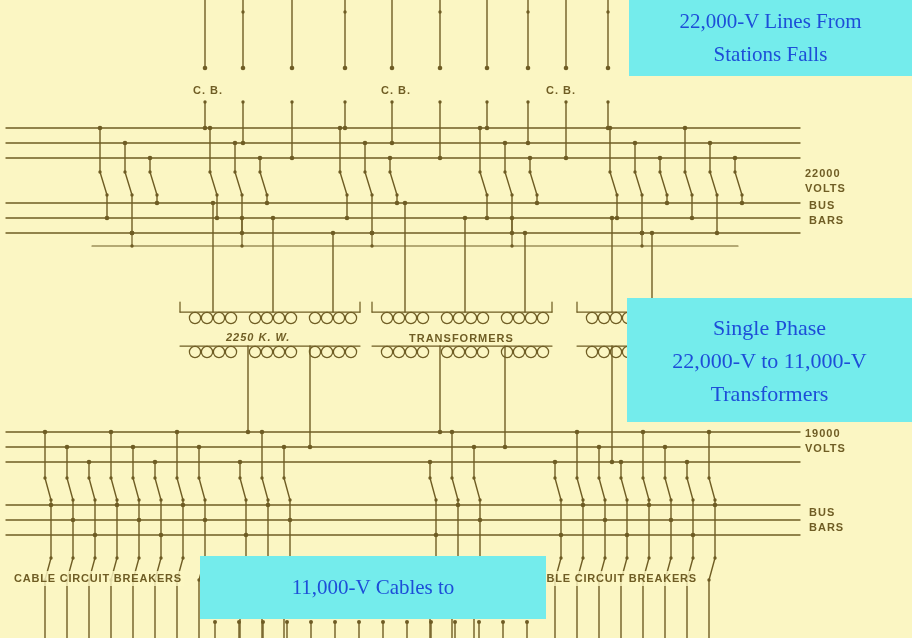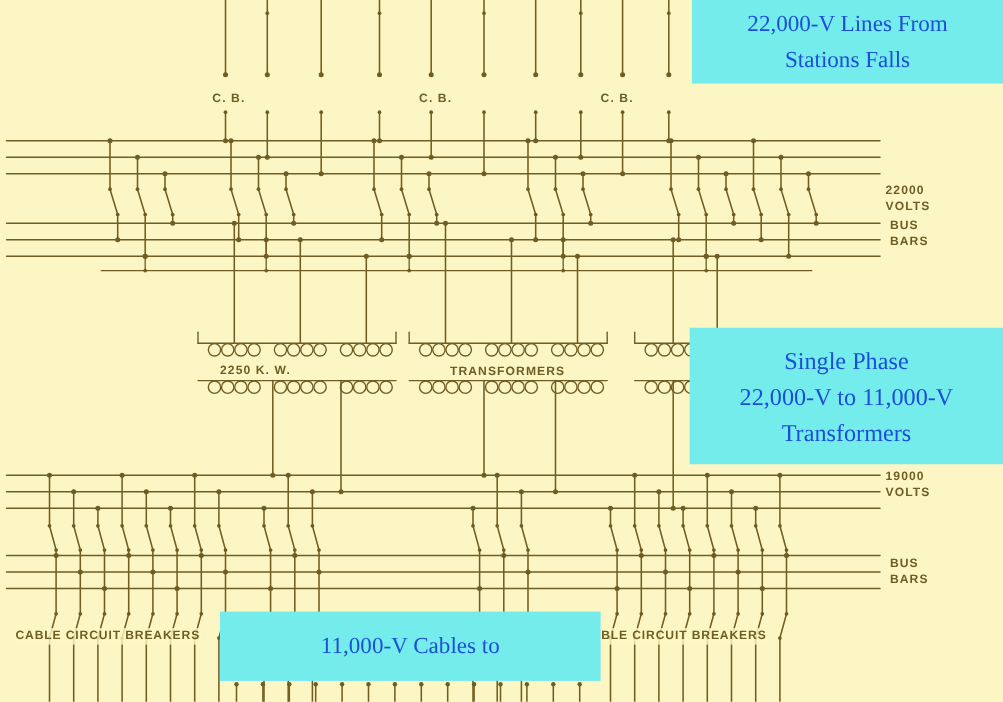--- a/index.html
+++ b/index.html
@@ -659,21 +659,21 @@
 </div>
 <div class="lbl" style="left:805px;top:426px;">
   <div>19000</div>
   <div>VOLTS</div>
 </div>
 <div class="lbl" style="left:809px;top:505px;">
   <div>BUS</div>
   <div>BARS</div>
 </div>
 
-<div class="lbl" style="left:200px;top:330px;">2250 K. W.</div>
+<div class="lbl" style="left:226px;top:330px;font-style:italic;">2250 K. W.</div>
 <div class="lbl" style="left:409px;top:331px;">TRANSFORMERS</div>
 
 <div class="lbl small" style="left:12px;top:571px;">CABLE CIRCUIT BREAKERS</div>
 <div class="lbl small" style="left:527px;top:571px;">CABLE CIRCUIT BREAKERS</div>
 
 <div class="callout" id="callout-top">
   <div>22,000-V Lines From</div>
   <div>Stations Falls</div>
 </div>
 <div class="callout" id="callout-mid">

